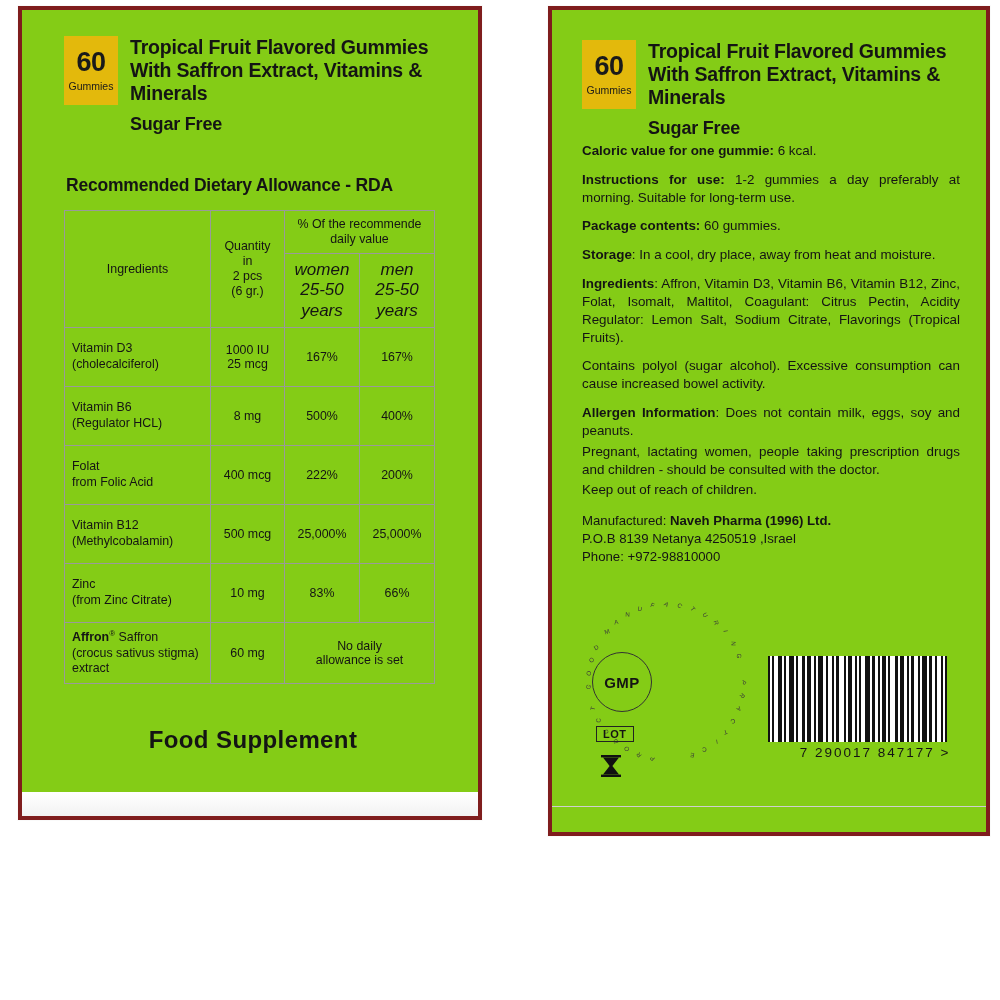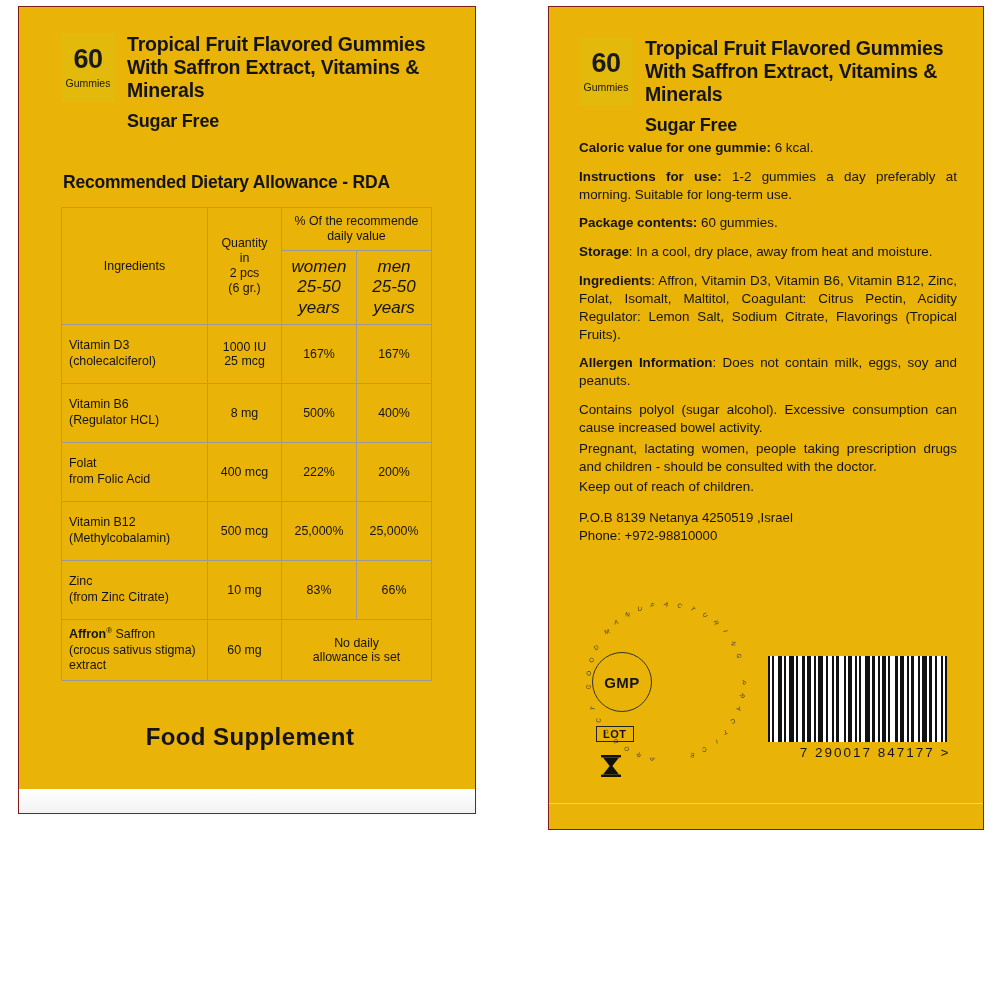--- a/index.html
+++ b/index.html
@@ -17,22 +17,22 @@
   }
 
   .page {
     position: absolute;
     inset: 0;
   }
 
   
   .panel {
     position: absolute;
-    background: #eab308;
-    border: 1px solid #7f1d1d;
+    background: #84cc16;
+    border: 4px solid #7f1d1d;
     box-shadow: 0 0 0 1px rgba(0,0,0,0.02);
   }
   .panel-left {
     left: 18px;
     top: 6px;
     width: 456px;
     height: 806px;
   }
   .panel-right {
     left: 548px;
@@ -427,29 +427,32 @@
       </div>
 
       <div class="rp">
         <b>Storage</b><span>: In a cool, dry place, away from heat and moisture.</span>
       </div>
 
       <div class="rp">
         <b>Ingredients</b><span>: Affron, Vitamin D3, Vitamin B6, Vitamin B12, Zinc, Folat, Isomalt, Maltitol, Coagulant: Citrus Pectin, Acidity Regulator: Lemon Salt, Sodium Citrate, Flavorings (Tropical Fruits).</span>
       </div>
 
+      <div class="rp">Contains polyol (sugar alcohol). Excessive consumption can cause increased bowel activity.</div>
+
       <div class="rp">
         <b>Allergen Information</b><span>: Does not contain milk, eggs, soy and peanuts.</span>
       </div>
-
-      <div class="rp">Contains polyol (sugar alcohol). Excessive consumption can cause increased bowel activity.</div>
       <div class="rp rp-tight">Pregnant, lactating women, people taking prescription drugs and children - should be consulted with the doctor.</div>
       <div class="rp rp-tight">Keep out of reach of children.</div>
 
       <div class="maker">
+        <div>
+          <span>Manufactured:</span><b> Naveh Pharma (1996) Ltd.</b>
+        </div>
         <div>P.O.B 8139 Netanya 4250519 ,Israel</div>
         <div>Phone: +972-98810000</div>
       </div>
 
     </div>
   </div>
 
   <div class="icons-row">
 
     <div class="gmp">

